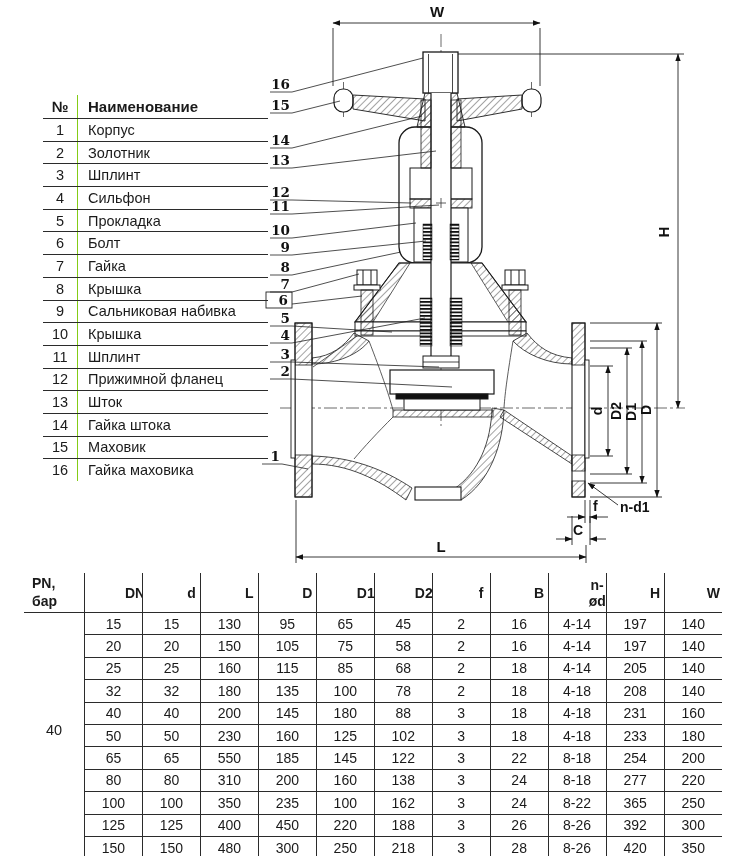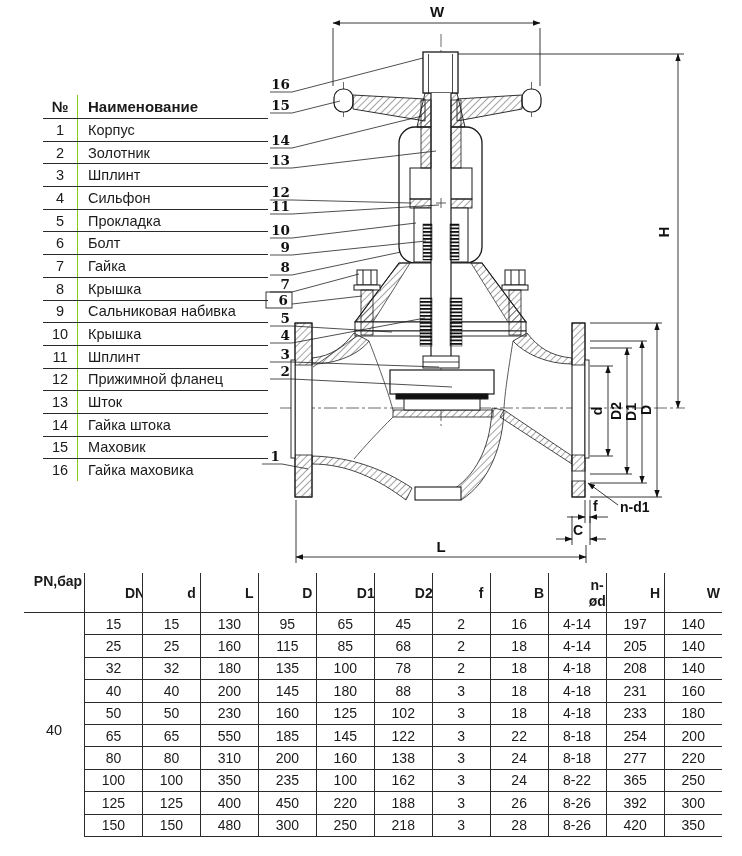--- a/index.html
+++ b/index.html
@@ -14,21 +14,21 @@
     border-bottom:1px solid #2b2b2b; padding:0; height:21.7px;
     font-size:14.5px; vertical-align:middle; white-space:nowrap;
   }
   table.parts th { height:23px; font-size:15px; font-weight:bold; }
   table.parts .num { width:34px; text-align:center; }
   table.parts .nm  { width:180px; border-left:1px solid #84cc16; text-align:left; padding-left:10px; }
   table.parts tr:last-child td { border-bottom:none; }
   
   .pn-head {
     position:absolute; left:24px; top:573px; width:60px; height:40px; box-sizing:border-box;
-    border-bottom:1px solid #2b2b2b; display:flex; flex-direction:row; justify-content:center;
+    border-bottom:1px solid #2b2b2b; display:flex; flex-direction:column; justify-content:center;
     padding-left:8px; font-weight:bold; font-size:14px; line-height:1.25;
   }
   .pn-val {
     position:absolute; left:24px; top:613px; width:60px; height:234px;
     display:flex; align-items:center; justify-content:center; font-size:14.5px;
   }
   .dims-wrap { position:absolute; left:84px; top:573px; }
   table.dims { border-collapse:collapse; table-layout:fixed; width:638px; }
   table.dims th, table.dims td {
     border-left:1px solid #2b2b2b; border-bottom:1px solid #2b2b2b;
@@ -374,20 +374,33 @@
             <td>95</td>
             <td>65</td>
             <td>45</td>
             <td>2</td>
             <td>16</td>
             <td>4-14</td>
             <td>197</td>
             <td>140</td>
           </tr>
 
+          <tr>
+            <td>20</td>
+            <td>20</td>
+            <td>150</td>
+            <td>105</td>
+            <td>75</td>
+            <td>58</td>
+            <td>2</td>
+            <td>16</td>
+            <td>4-14</td>
+            <td>197</td>
+            <td>140</td>
+          </tr>
 
           <tr>
             <td>25</td>
             <td>25</td>
             <td>160</td>
             <td>115</td>
             <td>85</td>
             <td>68</td>
             <td>2</td>
             <td>18</td>

